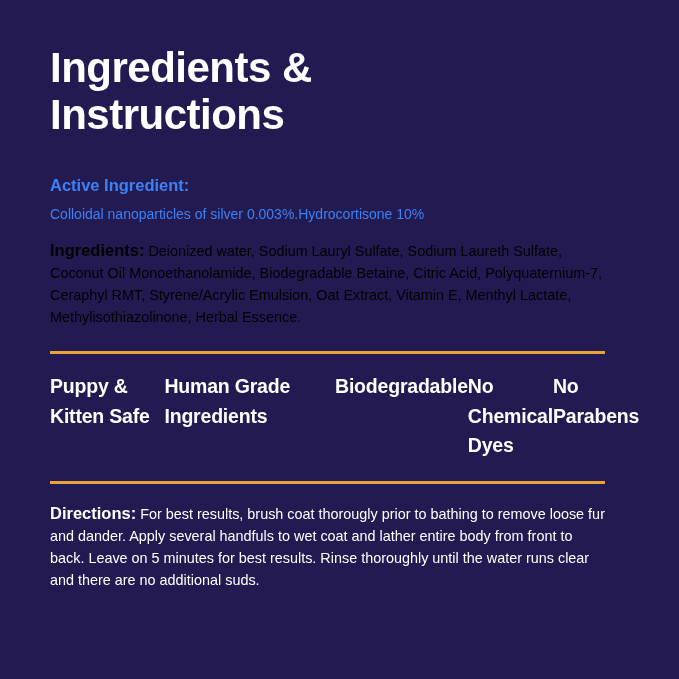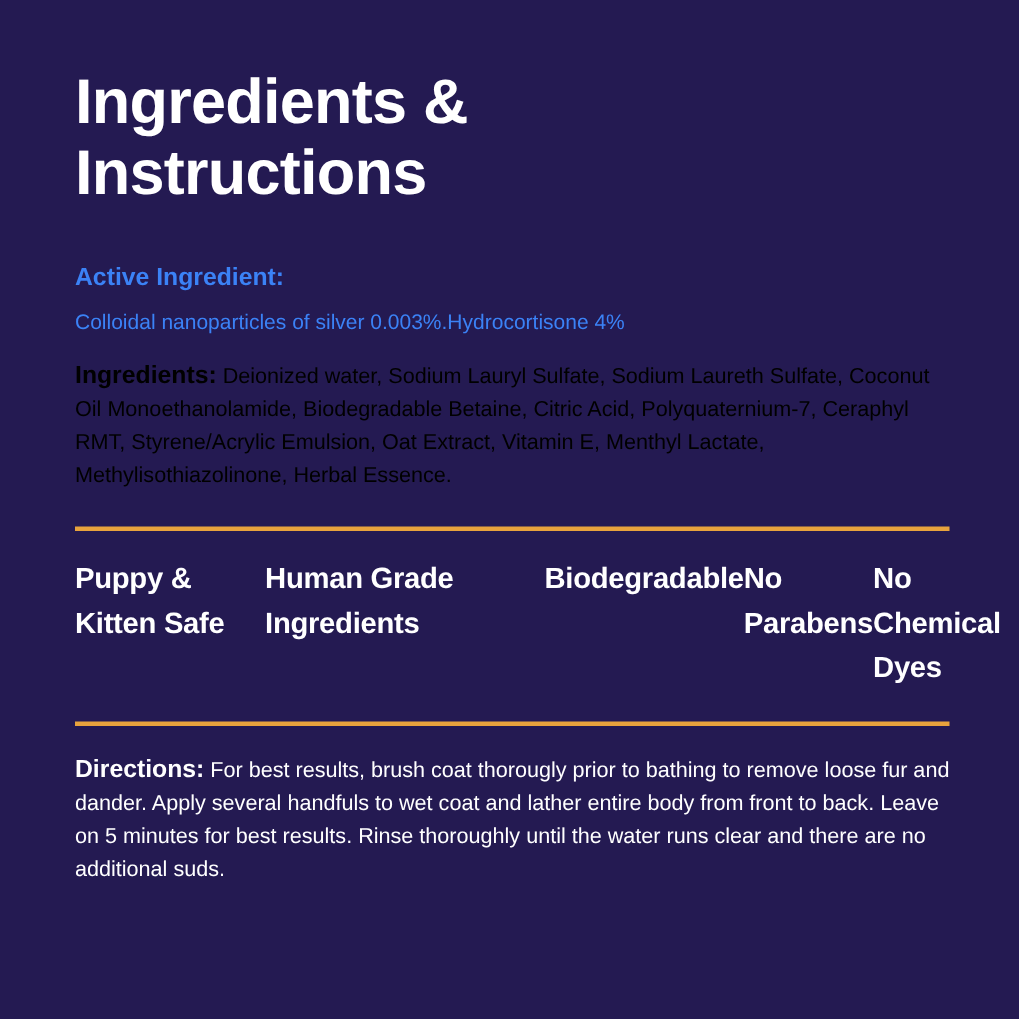--- a/index.html
+++ b/index.html
@@ -12,21 +12,21 @@
     background: #241A52;
     font-family: "Liberation Sans", sans-serif;
     overflow: hidden;
   }
   .page {
     position: relative;
     width: 679px;
     height: 679px;
     background: #241A52;
     box-sizing: border-box;
-    padding: 44px 46px 0 50px;
+    padding: 44px 74px 0 50px;
   }
   .title {
     color: #FFFFFF;
     font-size: 42px;
     font-weight: bold;
     line-height: 1.12;
     letter-spacing: -0.5px;
     margin: 0 0 38px 0;
     max-width: 360px;
   }
@@ -99,36 +99,36 @@
 </style>
 </head>
 <body>
 
 <div class="page">
 
   <h1 class="title">Ingredients &amp; Instructions</h1>
 
   <div class="section">
     <div class="active-head">Active Ingredient:</div>
-    <div class="active-text">Colloidal nanoparticles of silver 0.003%.Hydrocortisone 4%</div>
+    <div class="active-text">Colloidal nanoparticles of silver 0.003%.Hydrocortisone 10%</div>
   </div>
 
   <p class="ingredients-block"><span class="lead">Ingredients:</span> <span>Deionized water, Sodium Lauryl Sulfate, Sodium Laureth Sulfate, Coconut Oil Monoethanolamide, Biodegradable Betaine, Citric Acid, Polyquaternium-7, Ceraphyl RMT, Styrene/Acrylic Emulsion, Oat Extract, Vitamin E, Menthyl Lactate, Methylisothiazolinone, Herbal Essence.</span></p>
 
   <div class="rule"></div>
 
   <div class="claims">
     <div class="claims-col left">
       <div class="claim">Puppy &amp; Kitten Safe</div>
       <div class="claim">Human Grade Ingredients</div>
     </div>
     <div class="claims-col right">
       <div class="claim">Biodegradable</div>
+      <div class="claim">No Chemical Dyes</div>
       <div class="claim">No Parabens</div>
-      <div class="claim">No Chemical Dyes</div>
     </div>
   </div>
 
   <div class="rule2"></div>
 
   <p class="directions"><span class="lead">Directions:</span> <span>For best results, brush coat thorougly prior to bathing to remove loose fur and dander. Apply several handfuls to wet coat and lather entire body from front to back. Leave on 5 minutes for best results. Rinse thoroughly until the water runs clear and there are no additional suds.</span></p>
 
 </div>
 
 </body></html>

